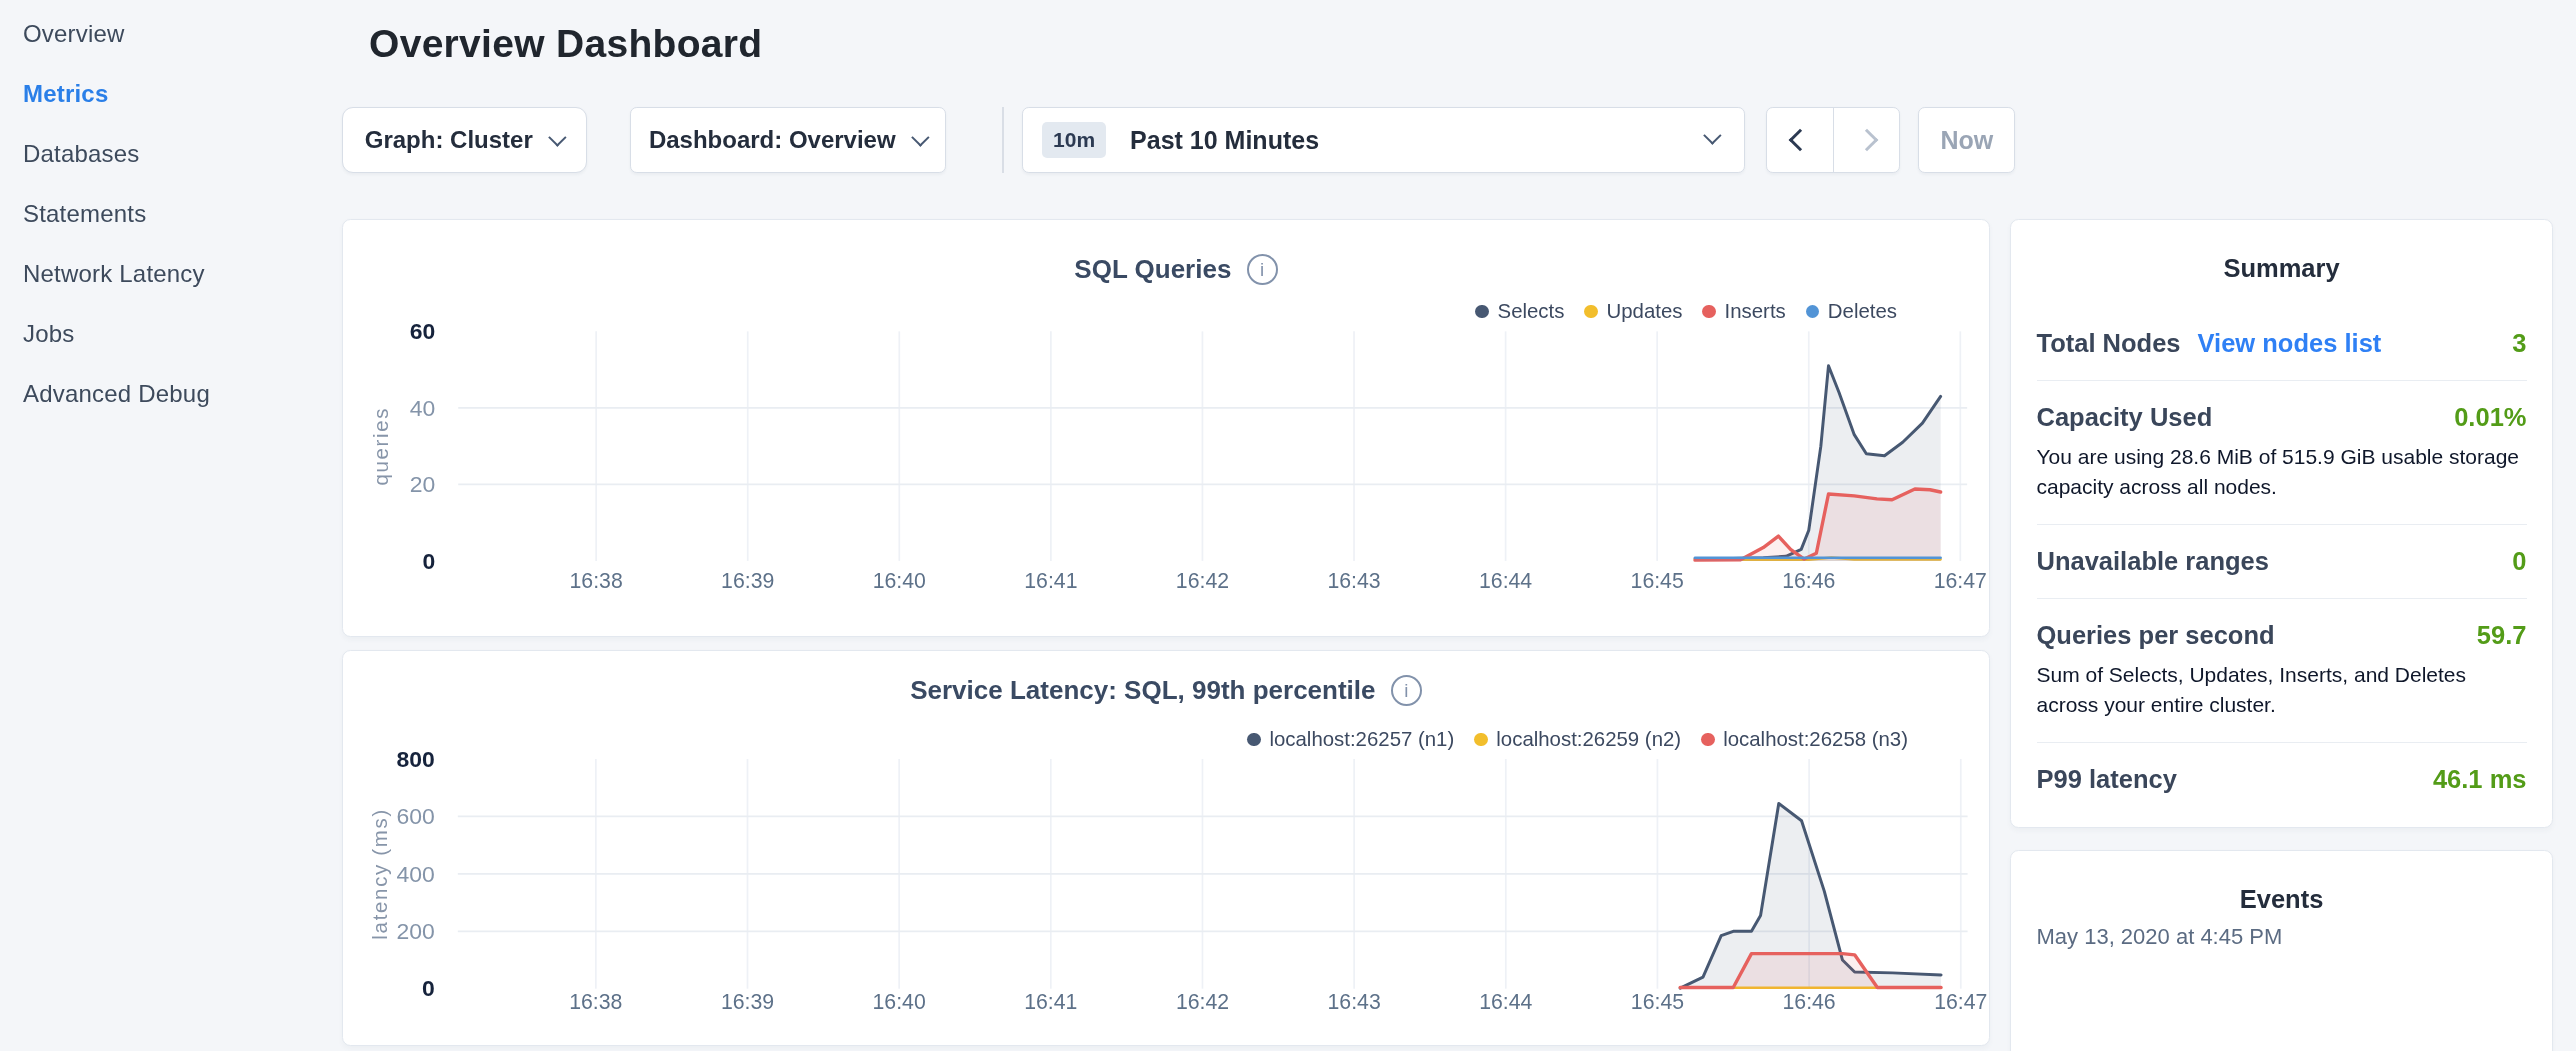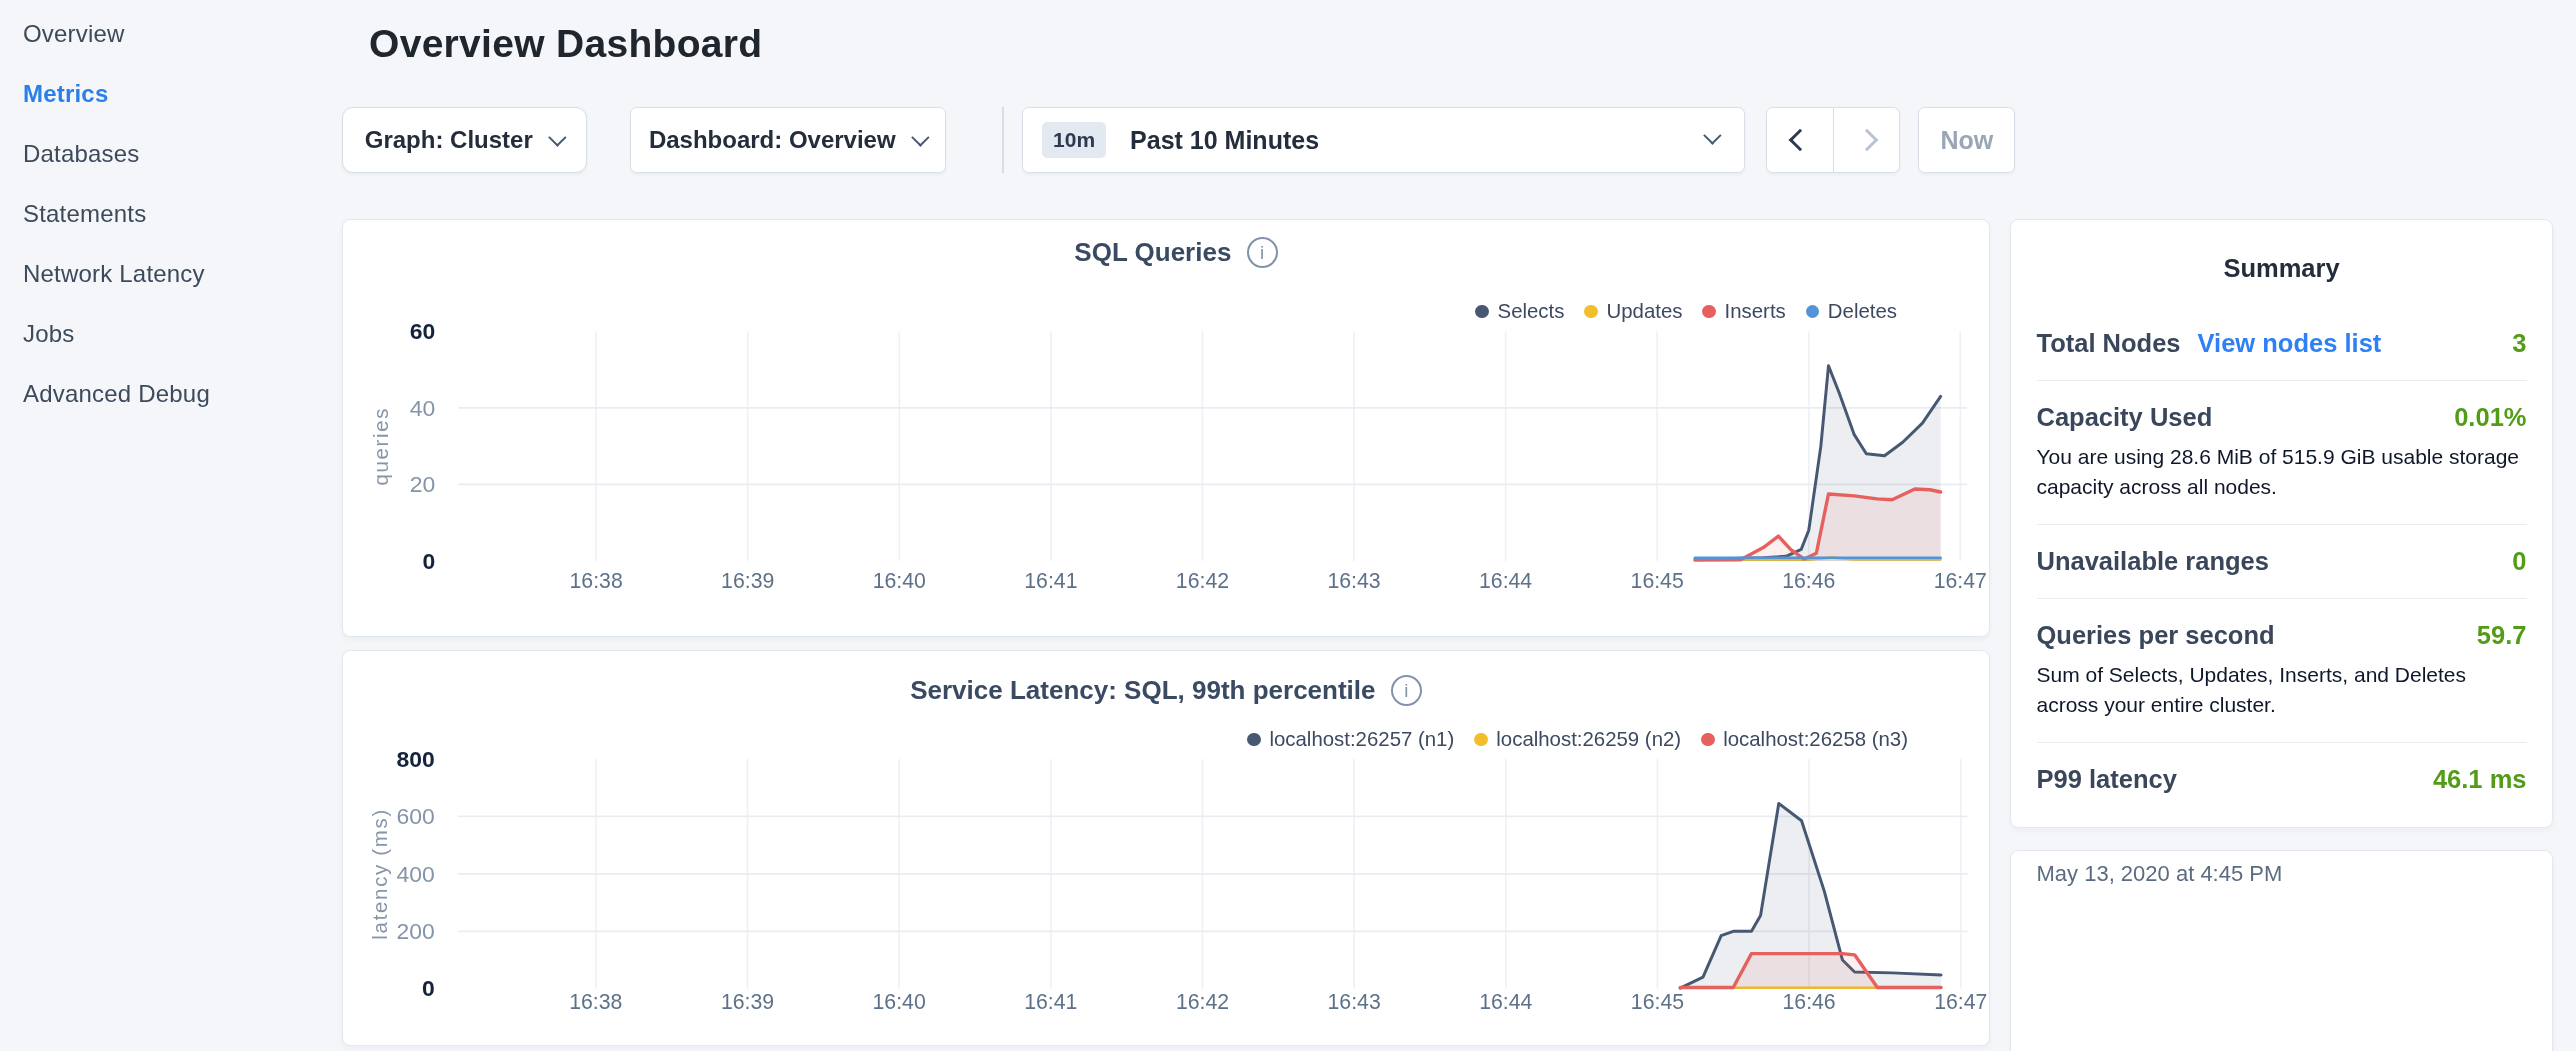--- a/index.html
+++ b/index.html
@@ -104,21 +104,21 @@
     <button class="pager-half next">
       <span class="chev chev-right"></span>
     </button>
   </div>
   <button class="btn now-btn">
     <span>Now</span>
   </button>
 </div>
 
 <section class="card" id="chart1-card">
-  <div class="chart-title-row" style="top:17px;padding-left:20px;">
+  <div class="chart-title-row" style="top:34px;padding-left:20px;">
     <span class="chart-title">SQL Queries</span>
     <span class="info-icon">i</span>
   </div>
   <div class="legend" id="chart1-svg-legend" style="top:80px; right:92px;">
       <span class="legend-item">
         <span class="dot" style="background: rgb(71, 88, 114);"></span>
         <span>Selects</span>
       </span>
       <span class="legend-item">
         <span class="dot" style="background: rgb(242, 190, 44);"></span>
@@ -263,15 +263,16 @@
     <div class="srow">
       <div class="srow-head">
         <span>P99 latency</span>
         <span class="srow-value">46.1 ms</span>
       </div>
     </div>
   </div>
 </aside>
 
 <aside class="card" id="events-card">
+  <div class="panel-title">Events</div>
   <div class="event-time">May 13, 2020 at 4:45 PM</div>
 </aside>
 
 
 </body></html>

